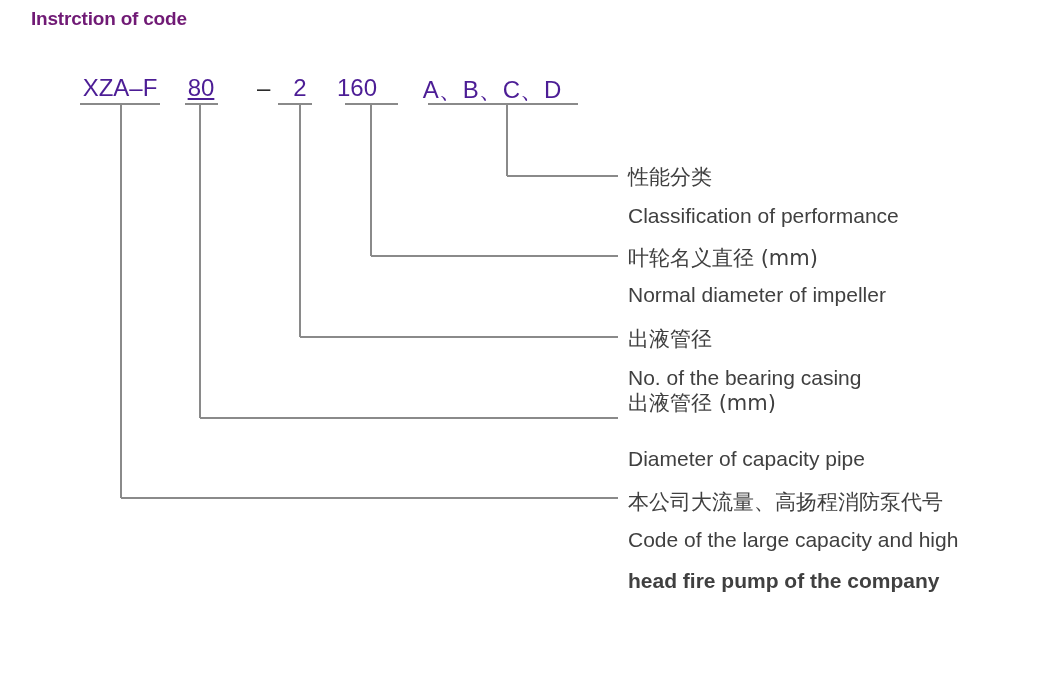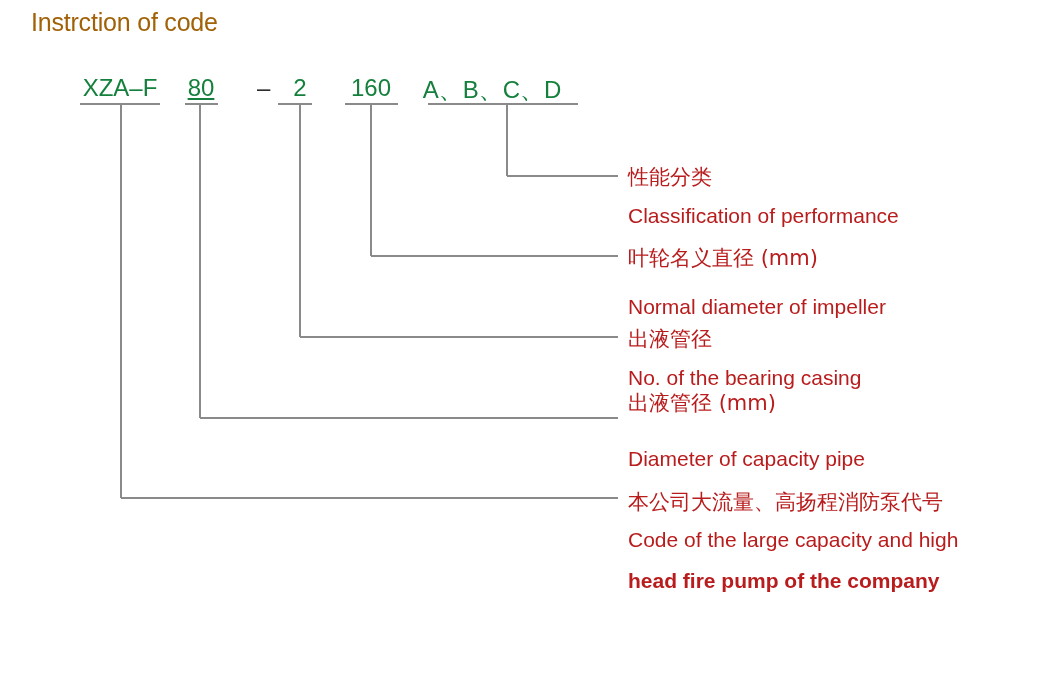--- a/index.html
+++ b/index.html
@@ -16,33 +16,33 @@
     height: 683px;
     background: #ffffff;
     overflow: hidden;
   }
 
   
   #title {
     position: absolute;
     left: 31px;
     top: 8px;
-    font-size: 25px;
-    font-weight: normal;
-    color: #a16207;
+    font-size: 19px;
+    font-weight: bold;
+    color: #701a75;
     letter-spacing: -0.2px;
     white-space: nowrap;
   }
 
   
   .code-seg {
     position: absolute;
     top: 74px;
     font-size: 24px;
-    color: #15803d;
+    color: #4c1d95;
     white-space: nowrap;
     text-align: center;
   }
   .code-dash {
     position: absolute;
     top: 74px;
     font-size: 24px;
     color: #2b2b2b;
     white-space: nowrap;
   }
@@ -59,21 +59,21 @@
     stroke: #8a8a8a;
     stroke-width: 1.6;
     shape-rendering: crispEdges;
   }
 
   
   .label {
     position: absolute;
     left: 628px;
     font-size: 21px;
-    color: #b91c1c;
+    color: #404040;
     white-space: nowrap;
   }
   .label.cn {
     font-family: "DejaVu Sans", "Liberation Sans", sans-serif;
     font-size: 21px;
   }
   .label.en {
     font-size: 21px;
     text-align: right;
   }
@@ -82,21 +82,21 @@
 <body>
 
 <div id="page">
 
   <div id="title">Instrction of code</div>
 
   <div id="code-row">
       <div class="code-seg" style="left: 10px; width: 220px;">XZA–F</div>
       <div class="code-seg" style="left: 91px; width: 220px; text-decoration: underline;">80</div>
       <div class="code-seg" style="left: 190px; width: 220px;">2</div>
-      <div class="code-seg" style="left: 261px; width: 220px;">160</div>
+      <div class="code-seg" style="left: 247px; width: 220px;">160</div>
       <div class="code-seg" style="left: 382px; width: 220px;">A、B、C、D</div>
       <div class="code-dash" style="left: 257px;">–</div>
     </div>
 
   <svg id="leaders" viewBox="0 0 1059 683" xmlns="http://www.w3.org/2000/svg">
       <line x1="428" y1="104" x2="578" y2="104"></line>
       <line x1="507" y1="104" x2="507" y2="176"></line>
       <line x1="507" y1="176" x2="618" y2="176"></line>
       <line x1="345" y1="104" x2="398" y2="104"></line>
       <line x1="371" y1="104" x2="371" y2="256"></line>
@@ -109,21 +109,21 @@
       <line x1="200" y1="418" x2="618" y2="418"></line>
       <line x1="80" y1="104" x2="160" y2="104"></line>
       <line x1="121" y1="104" x2="121" y2="498"></line>
       <line x1="121" y1="498" x2="618" y2="498"></line>
     </svg>
 
   <div id="label-col">
       <div class="label cn" style="top: 163px;">性能分类</div>
       <div class="label en" style="top: 203.6px;">Classification of performance</div>
       <div class="label cn" style="top: 244.2px;">叶轮名义直径 (mm)</div>
-      <div class="label en" style="top: 295px;">Normal diameter of impeller</div>
+      <div class="label en" style="top: 283px;">Normal diameter of impeller</div>
       <div class="label cn" style="top: 325.4px;">出液管径</div>
       <div class="label en" style="top: 366px;">No.  of the bearing casing</div>
       <div class="label cn" style="top: 389px;">出液管径 (mm)</div>
       <div class="label en" style="top: 447.2px;">Diameter of capacity pipe</div>
       <div class="label cn" style="top: 487.8px;">本公司大流量、高扬程消防泵代号</div>
       <div class="label en" style="top: 528.4px;">Code of the large capacity and high</div>
       <div class="label en" style="top: 569px; font-weight: bold;">head fire pump of the company</div>
     </div>
 
 </div>

